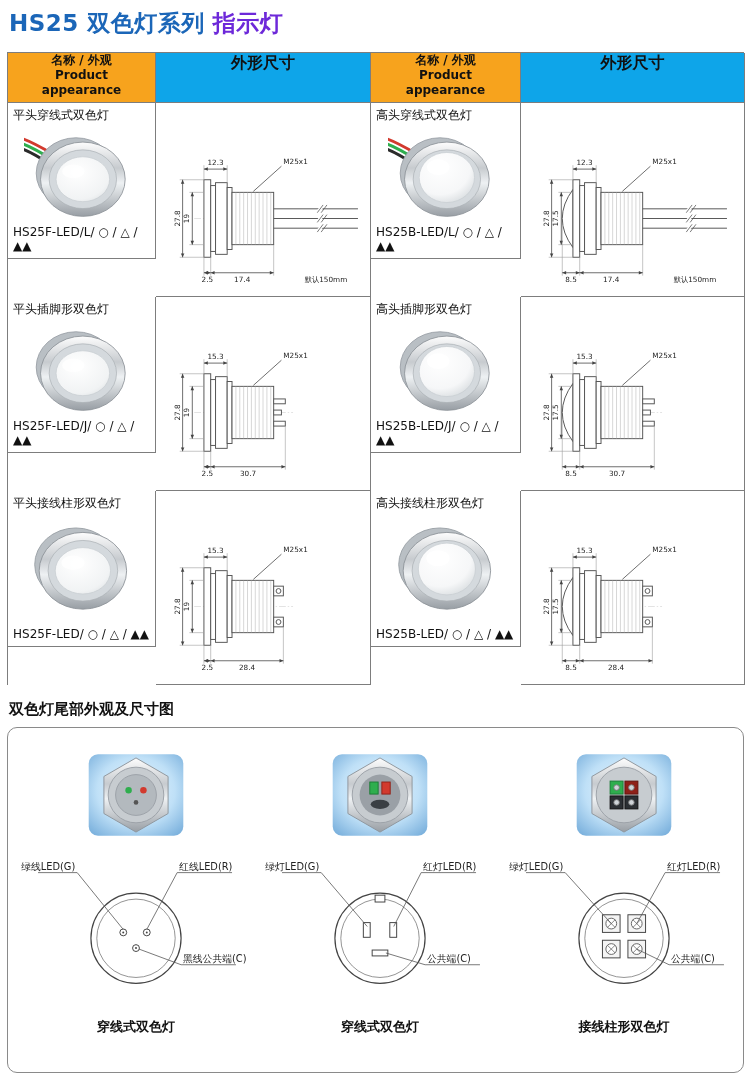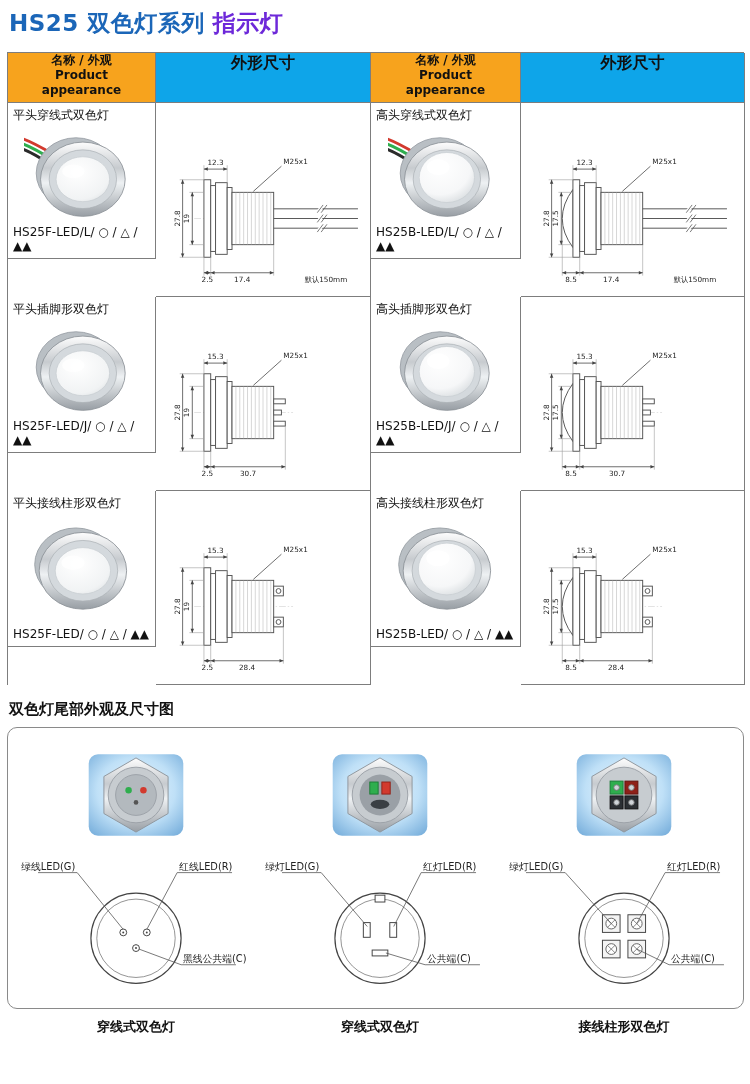--- a/index.html
+++ b/index.html
@@ -19,21 +19,21 @@
   .hcell.orange{background:var(--orange,#f7a31d)}
   .hcell.gray{background:#0ea5e9;font-size:16px}
   .pcell{height:156px;padding:4px 5px 5px;display:flex;flex-direction:column}
   .prod-name{font-size:12px}
   .prod-photo{width:116px;height:102px;margin:6px auto 0}
   .prod-model{font-size:12px;margin-top:auto}
   .dcell{height:194px;display:flex;align-items:flex-end;justify-content:center}
   .dim-drawing{width:209px;height:155px}
 
   .tail-title{font-size:15px;font-weight:bold;margin:15px 0 8px 2px}
-  .tail-box{width:737px;height:282px;border:1px solid #8a8a8a;border-radius:10px;
+  .tail-box{width:737px;height:346px;border:1px solid #8a8a8a;border-radius:10px;
     display:flex;justify-content:space-around;align-items:flex-start;padding:24px 6px 6px}
   .tail-group{width:244px;display:flex;flex-direction:column;align-items:center}
   .rear-photo{width:102px;height:86px}
   .schematic{width:244px;height:147px;margin-top:16px}
   .tail-caption{font-size:13px;font-weight:bold;margin-top:17px}
 
   
   .ol{fill:#fff;stroke:#555;stroke-width:1}
   .dl{stroke:#444;stroke-width:.8;fill:none}
   .el{stroke:#9a9a9a;stroke-width:.6}

